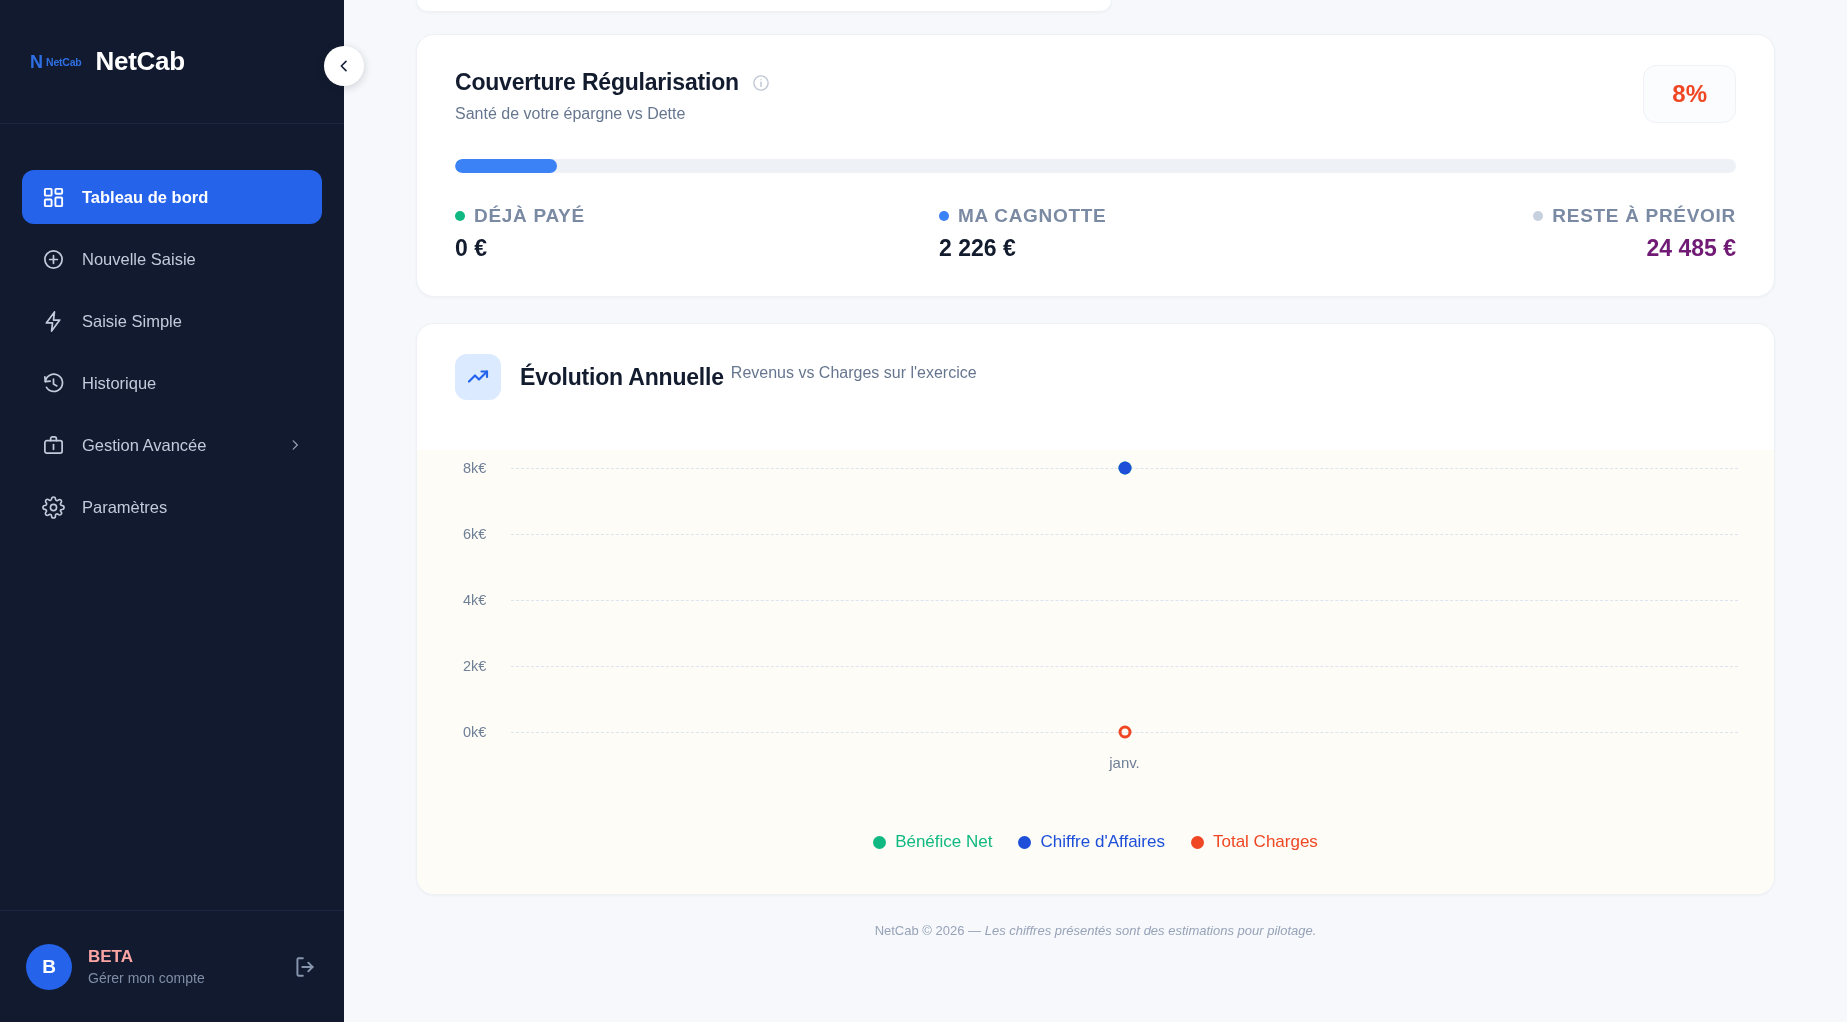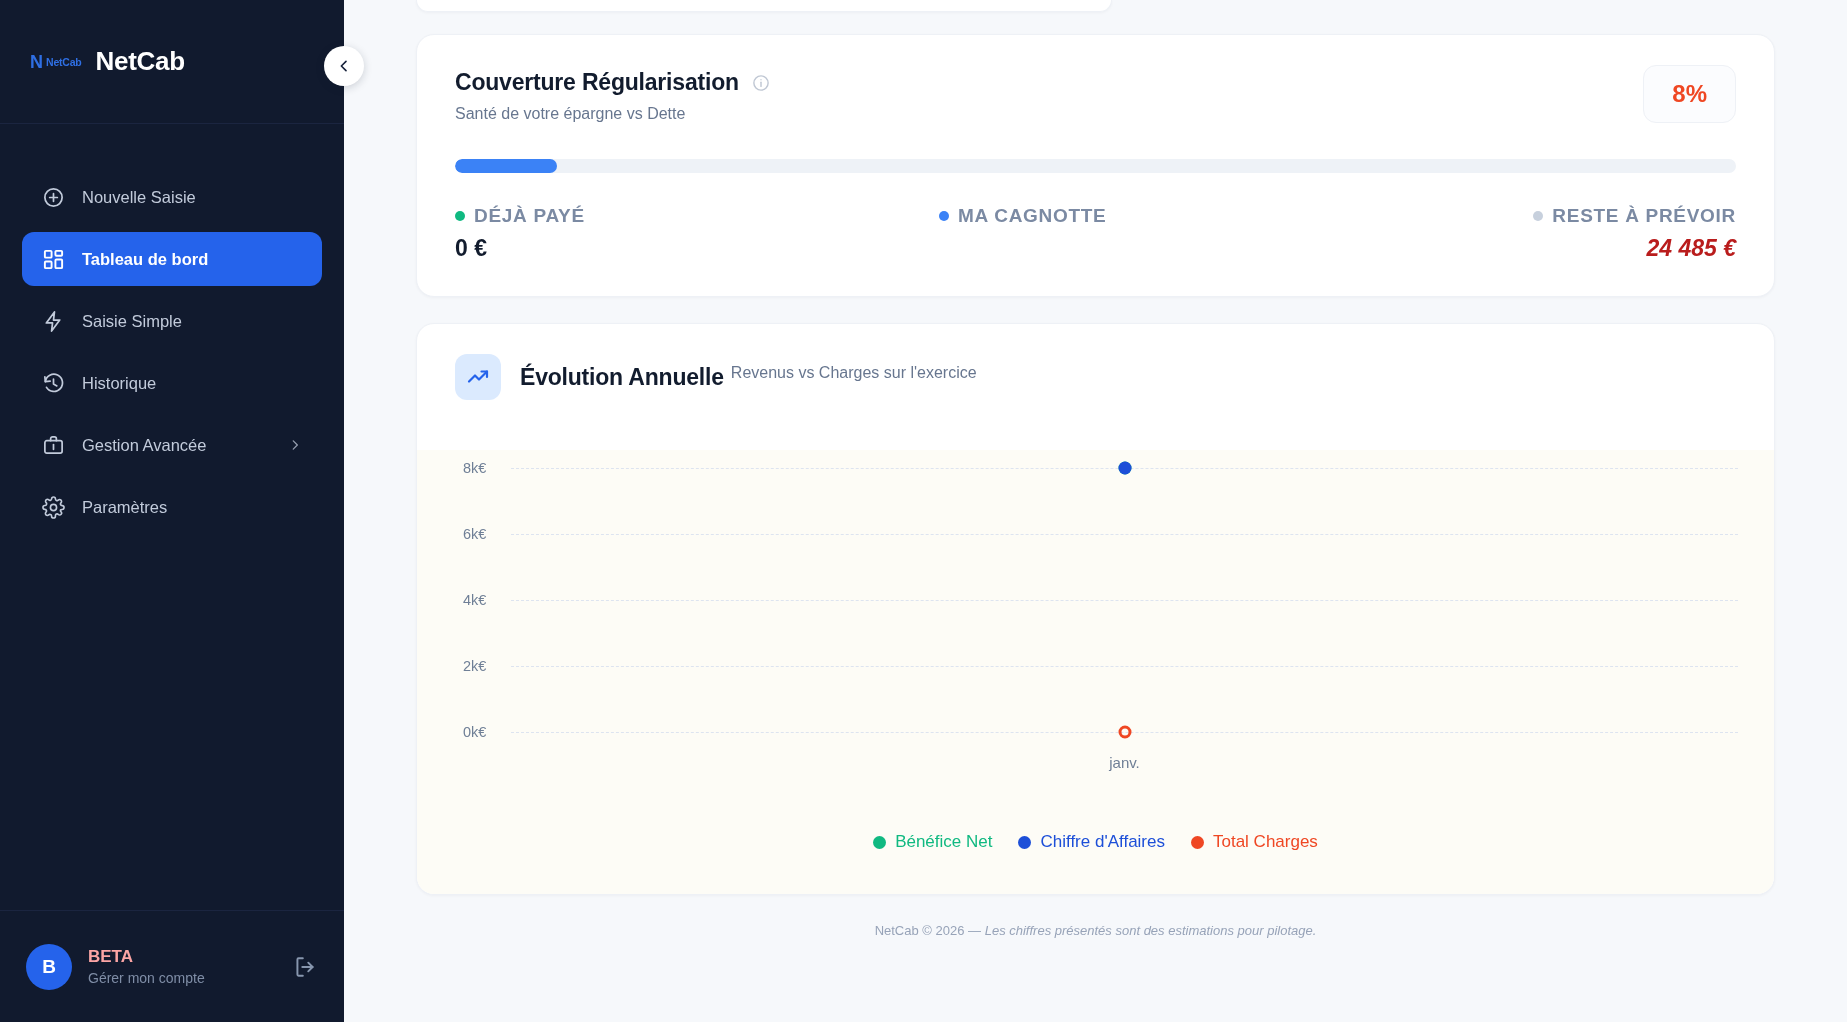--- a/index.html
+++ b/index.html
@@ -131,21 +131,21 @@
   }
   .bar-fill { height: 100%; background: #3b82f6; border-radius: 8px; }
   .stats { display: flex; margin-top: 32px; }
   .stat { display: flex; flex-direction: column; gap: 8px; }
   .stat.s1 { flex: 0 0 440px; }
   .stat.s2 { flex: 1 1 auto; margin-left: 44px; }
   .stat.s3 { flex: 0 0 auto; margin-left: auto; align-items: flex-end; }
   .stat-label { display: flex; align-items: center; gap: 9px; font-size: 19px; font-weight: bold; color: #7b8aa3; letter-spacing: .7px; }
   .dot { width: 10px; height: 10px; border-radius: 50%; flex: 0 0 10px; }
   .stat-value { font-size: 23px; font-weight: bold; color: #121c2e; }
-  .stat.s3 .stat-value { color: #b91c1c; font-style: italic; }
+  .stat.s3 .stat-value { color: #701a75; }
 
   
   .chart-card { margin-top: 26px; flex: 0 0 auto; overflow: hidden; }
   .chart-head { display: flex; align-items: center; gap: 19px; padding: 30px 38px 22px 38px; }
   .chart-ico {
     width: 46px; height: 46px; border-radius: 12px;
     background: #dbeafe; display: flex; align-items: center; justify-content: center;
     flex: 0 0 46px;
   }
   .chart-ico svg { width: 24px; height: 24px; display: block; }
@@ -192,41 +192,41 @@
     <div class="sb-brand">
       <span class="brand-logo">
         <span class="brand-logo-mark">N</span>
         <span class="brand-logo-word">NetCab</span>
       </span>
       <span class="brand-title">NetCab</span>
     </div>
 
     <nav class="sb-nav">
 
-      <div class="nav-item">
-        <span class="nav-ico">
-          <svg viewBox="0 0 24 24" fill="none" stroke="currentColor" stroke-width="1.8" stroke-linecap="round">
-            <circle cx="12" cy="12" r="9"></circle>
-              <line x1="12" y1="8" x2="12" y2="16"></line>
-              <line x1="8" y1="12" x2="16" y2="12"></line>
-          </svg>
-        </span>
-        <span>Nouvelle Saisie</span>
-      </div>
-
       <div class="nav-item active">
         <span class="nav-ico">
           <svg viewBox="0 0 24 24" fill="none" stroke="currentColor" stroke-width="2" stroke-linecap="round" stroke-linejoin="round">
             <rect x="3" y="3" width="7" height="7" rx="1"></rect>
               <rect x="14" y="3" width="7" height="5" rx="1"></rect>
             <rect x="14" y="12" width="7" height="9" rx="1"></rect>
               <rect x="3" y="14" width="7" height="7" rx="1"></rect>
           </svg>
         </span>
         <span>Tableau de bord</span>
+      </div>
+
+      <div class="nav-item">
+        <span class="nav-ico">
+          <svg viewBox="0 0 24 24" fill="none" stroke="currentColor" stroke-width="1.8" stroke-linecap="round">
+            <circle cx="12" cy="12" r="9"></circle>
+              <line x1="12" y1="8" x2="12" y2="16"></line>
+              <line x1="8" y1="12" x2="16" y2="12"></line>
+          </svg>
+        </span>
+        <span>Nouvelle Saisie</span>
       </div>
 
       <div class="nav-item">
         <span class="nav-ico">
           <svg viewBox="0 0 24 24" fill="none" stroke="currentColor" stroke-width="1.8" stroke-linecap="round" stroke-linejoin="round">
             <path d="M13 2 4.5 13.5H11L10 22l8.5-11.5H12L13 2z"></path>
           </svg>
         </span>
         <span>Saisie Simple</span>
       </div>
@@ -325,20 +325,21 @@
             <span class="dot" id="dot0" style="background: rgb(16, 185, 129);"></span>
             <span>DÉJÀ PAYÉ</span>
           </div>
           <span class="stat-value">0 €</span>
         </div>
         <div class="stat s2">
           <div class="stat-label">
             <span class="dot" id="dot1" style="background: rgb(59, 130, 246);"></span>
             <span>MA CAGNOTTE</span>
           </div>
+          <span class="stat-value">2 226 €</span>
         </div>
         <div class="stat s3">
           <div class="stat-label">
             <span class="dot" id="dot2" style="background: rgb(199, 208, 221);"></span>
             <span>RESTE À PRÉVOIR</span>
           </div>
           <span class="stat-value">24 485 €</span>
         </div>
       </div>
     </section>

